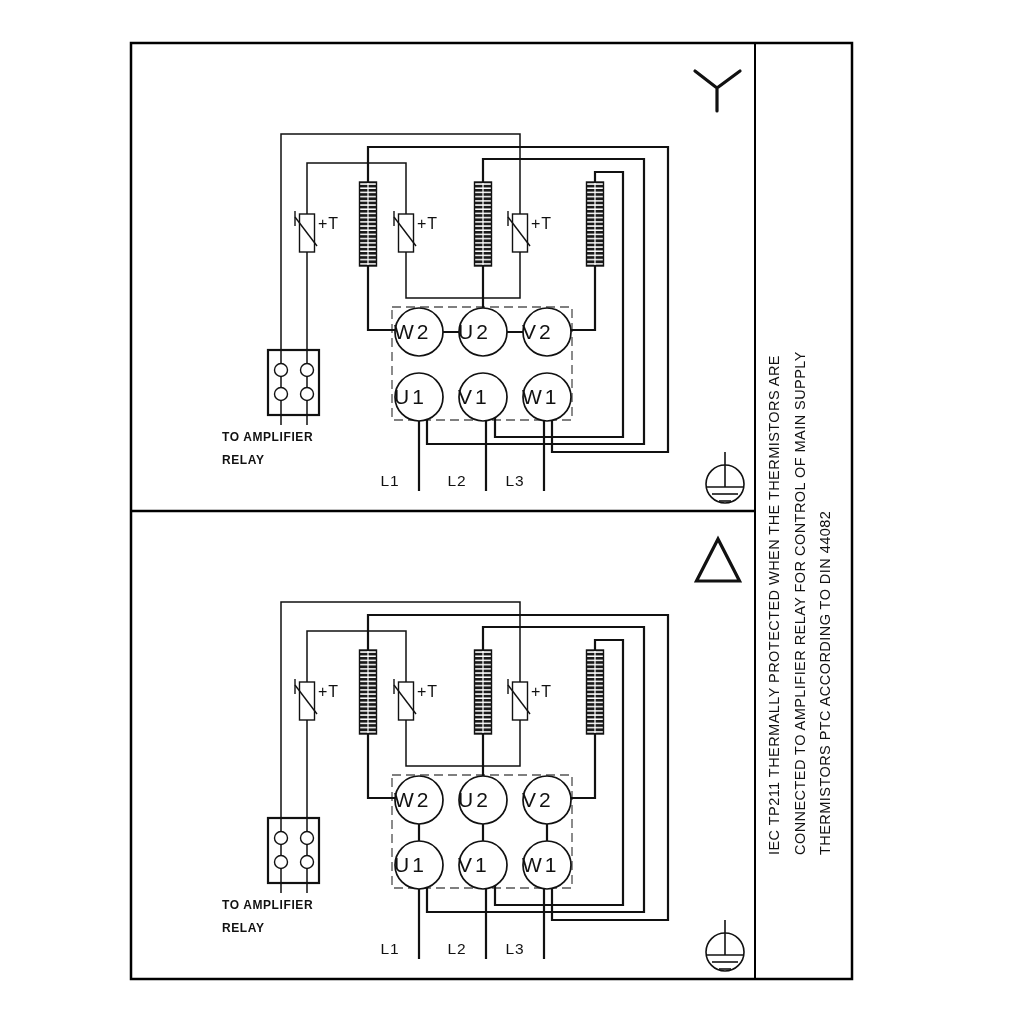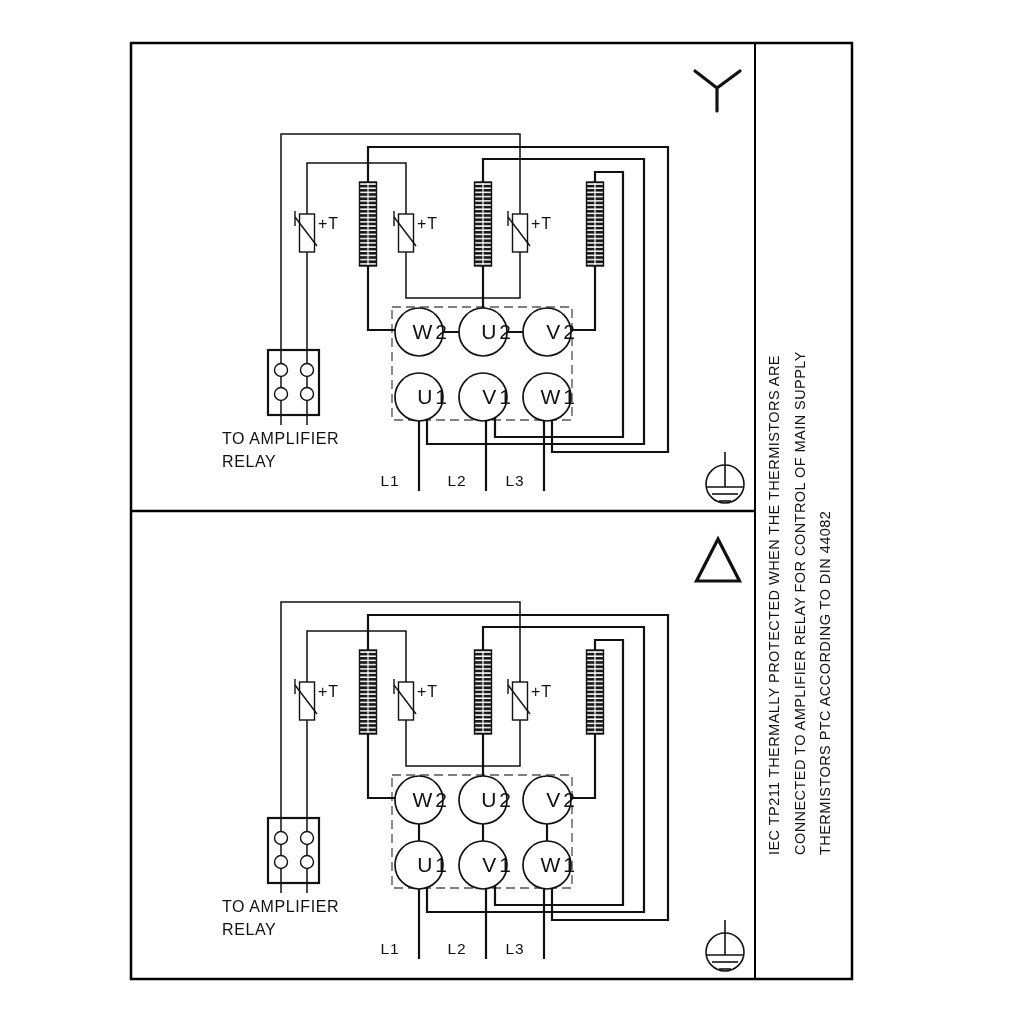--- a/index.html
+++ b/index.html
@@ -4,25 +4,25 @@
 <style>
   html,body{margin:0;padding:0;background:#ffffff;}
   .stage{position:relative;width:1024px;height:1024px;background:#ffffff;overflow:hidden;
          font-family:"Liberation Sans", sans-serif;color:#111;}
   svg{position:absolute;left:0;top:0;}
   .dash{fill:none;stroke:#7f7f7f;stroke-width:1.8;stroke-dasharray:9 5;}
   .w1{fill:none;stroke:#111;stroke-width:1.5;}
   .w2{fill:none;stroke:#111;stroke-width:2.2;}
   .sym{fill:none;stroke:#111;stroke-width:3.2;stroke-linecap:round;}
   .lbl{position:absolute;white-space:nowrap;color:#111;}
-  .tlabel{width:56px;margin-left:-28px;margin-top:-12px;text-align:right;
+  .tlabel{width:56px;margin-left:-28px;margin-top:-12px;text-align:left;
           font-size:21px;letter-spacing:3px;padding-left:3px;}
   .ptlabel{font-size:16px;letter-spacing:1px;}
   .llabel{width:42px;text-align:center;font-size:15.5px;letter-spacing:1px;}
-  .caption{font-size:16px;letter-spacing:0.6px;}
+  .caption{font-size:12px;letter-spacing:0.6px;font-weight:bold;}
   .sidenote{position:absolute;left:800px;top:615px;width:480px;
             transform:translate(-50%,-50%) rotate(-90deg);
             font-size:14.5px;line-height:25.5px;letter-spacing:0.45px;white-space:nowrap;}
 </style>
 </head>
 <body>
 
 <div class="stage">
 
 <svg width="1024" height="1024" viewBox="0 0 1024 1024">

